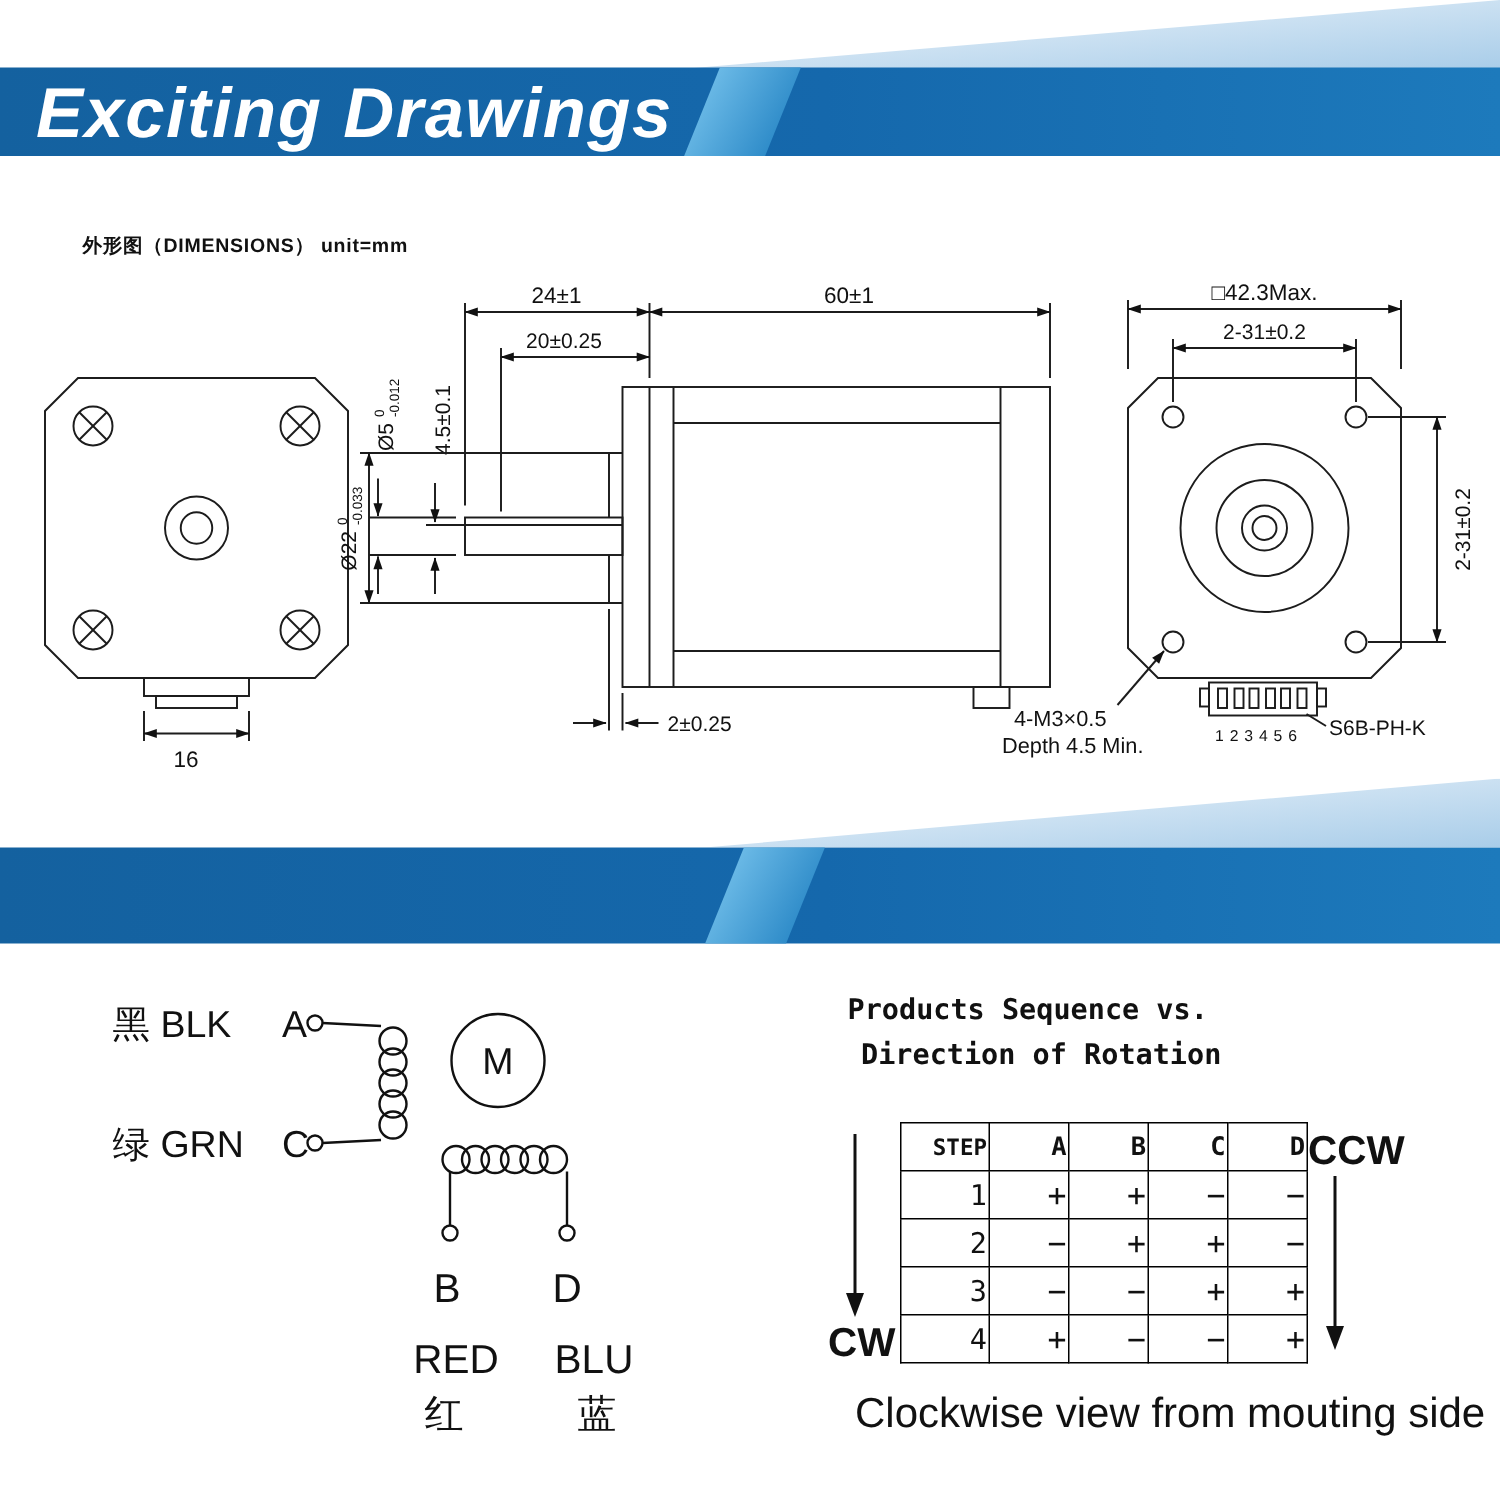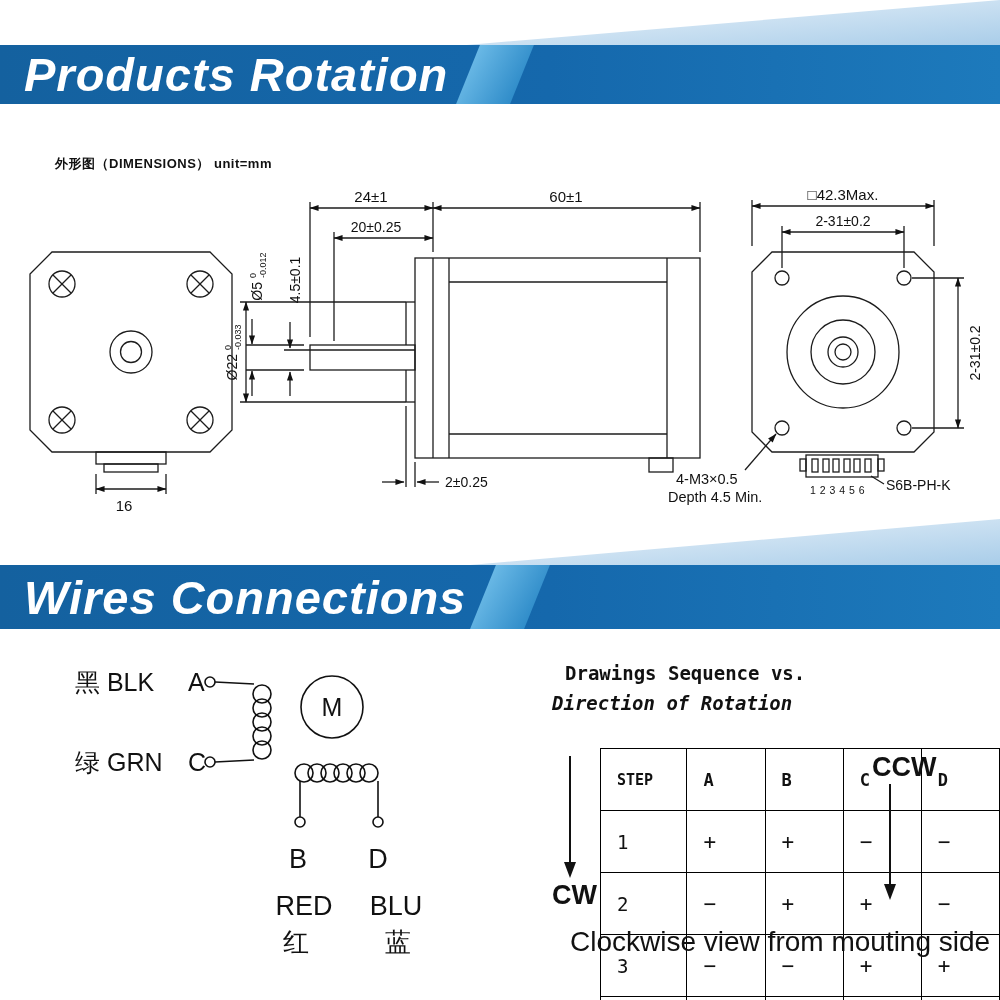--- a/index.html
+++ b/index.html
@@ -42,27 +42,27 @@
   #drawing-svg text { font-family:"Liberation Sans","DejaVu Sans",sans-serif; fill:#111; stroke:none; }
   
   #wiring-svg { position:absolute; left:0; top:640px; }
   #wiring-svg text { font-family:"Liberation Sans","DejaVu Sans",sans-serif; fill:#111; stroke:none; }
   
   .seq-title {
     position:absolute; font-family:"DejaVu Sans Mono",monospace;
     font-weight:bold; font-size:19px; white-space:nowrap;
   }
   #seq-title1 { left:565px; top:662px; }
-  #seq-title2 { left:552px; top:692px;font-style:italic; }
+  #seq-title2 { left:574px; top:692px; }
   #seq-table {
     position:absolute; left:600px; top:748px; border-collapse:collapse;
     font-family:"DejaVu Sans Mono",monospace;
   }
   #seq-table th, #seq-table td {
-    border:1.6px solid #000; text-align:left; padding:16px;
+    border:1.6px solid #000; text-align:right; padding:1px;
     width:50px; height:29px; font-size:19px;
   }
   #seq-table th { font-size:17px; font-weight:bold; }
   #seq-table th:first-child { width:56px; font-size:15px; }
   #seq-table td.sign { font-size:21px; }
   .rot-label { position:absolute; font-weight:bold; font-size:27px; }
   #ccw-label { left:872px; top:752px; }
   #cw-label  { left:552px; top:880px;text-align:right; }
   .dir-arrow { position:absolute; }
   #cw-arrow  { left:560px; top:754px; }
@@ -71,21 +71,21 @@
     position:absolute; left:570px; top:926px;
     font-size:28px; white-space:nowrap;
   }
 </style>
 </head>
 <body>
 
 <div id="wedge1" class="wedge"></div>
 <div id="banner1" class="banner-bar">
   <div class="banner-stripe"></div>
-  <div class="banner-title">Products Rotation</div>
+  <div class="banner-title">Exciting Drawings</div>
 </div>
 
 <div id="dim-note">外形图（DIMENSIONS）  unit=mm</div>
 
 <svg id="drawing-svg" width="1000" height="400" viewBox="0 0 1000 400">
   <defs>
     <marker id="arr" viewBox="0 0 10 10" refX="9.5" refY="5" markerWidth="11" markerHeight="9" markerUnits="userSpaceOnUse" orient="auto-start-reverse">
       <path d="M0,1.6 L10,5 L0,8.4 Z" fill="#111"></path>
     </marker>
   </defs>
@@ -243,21 +243,20 @@
       <g transform="translate(976,213) rotate(-90)">
         <text x="0" y="4" font-size="14" text-anchor="middle">2-31±0.2</text>
       </g>
     </g>
   </g>
 </svg>
 
 <div id="wedge2" class="wedge"></div>
 <div id="banner2" class="banner-bar">
   <div class="banner-stripe"></div>
-  <div class="banner-title">Wires Connections</div>
 </div>
 
 <svg id="wiring-svg" width="560" height="340" viewBox="0 0 560 340">
   <g stroke="#111" stroke-width="1.6" fill="none">
     <g>
       <circle cx="210" cy="42" r="5"></circle>
       <line x1="215" y1="42" x2="254" y2="44"></line>
       <circle cx="262" cy="54" r="9"></circle>
       <circle cx="262" cy="68" r="9"></circle>
       <circle cx="262" cy="82" r="9"></circle>
@@ -288,21 +287,21 @@
   <text x="188" y="131" font-size="25">C</text>
   <text x="332" y="76" font-size="25" text-anchor="middle">M</text>
   <text x="298" y="228" font-size="27" text-anchor="middle">B</text>
   <text x="378" y="228" font-size="27" text-anchor="middle">D</text>
   <text x="304" y="275" font-size="27" text-anchor="middle">RED</text>
   <text x="396" y="275" font-size="27" text-anchor="middle">BLU</text>
   <text x="296" y="311" font-size="26" text-anchor="middle">红</text>
   <text x="398" y="311" font-size="26" text-anchor="middle">蓝</text>
 </svg>
 
-<div id="seq-title1" class="seq-title">Drawings Sequence vs.</div>
+<div id="seq-title1" class="seq-title">Products Sequence vs.</div>
 <div id="seq-title2" class="seq-title">Direction of Rotation</div>
 
 <table id="seq-table">
   <thead>
     <tr>
       <th>STEP</th>
       <th>A</th>
       <th>B</th>
       <th>C</th>
       <th>D</th>

